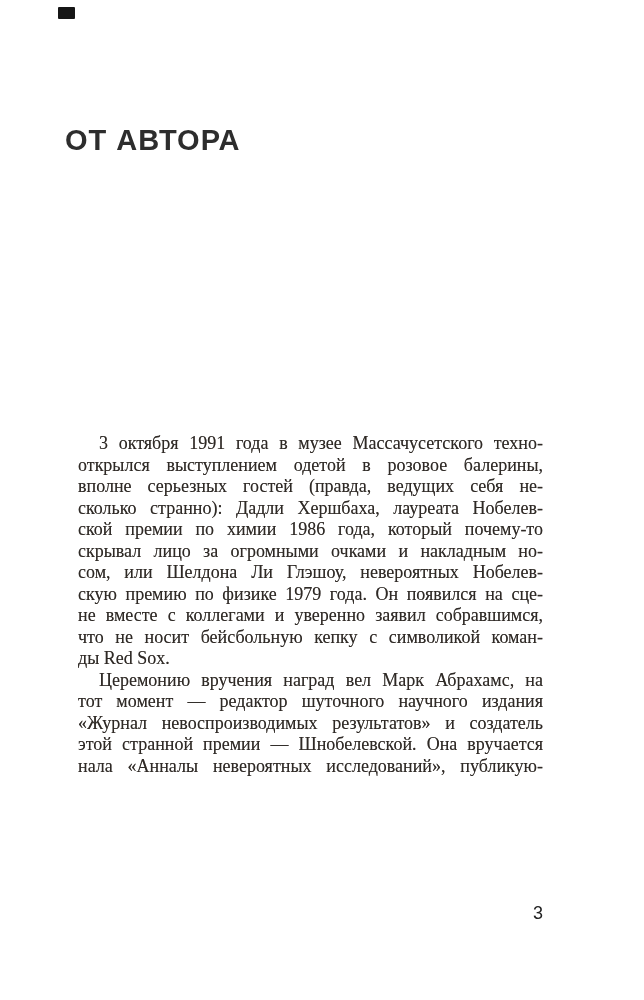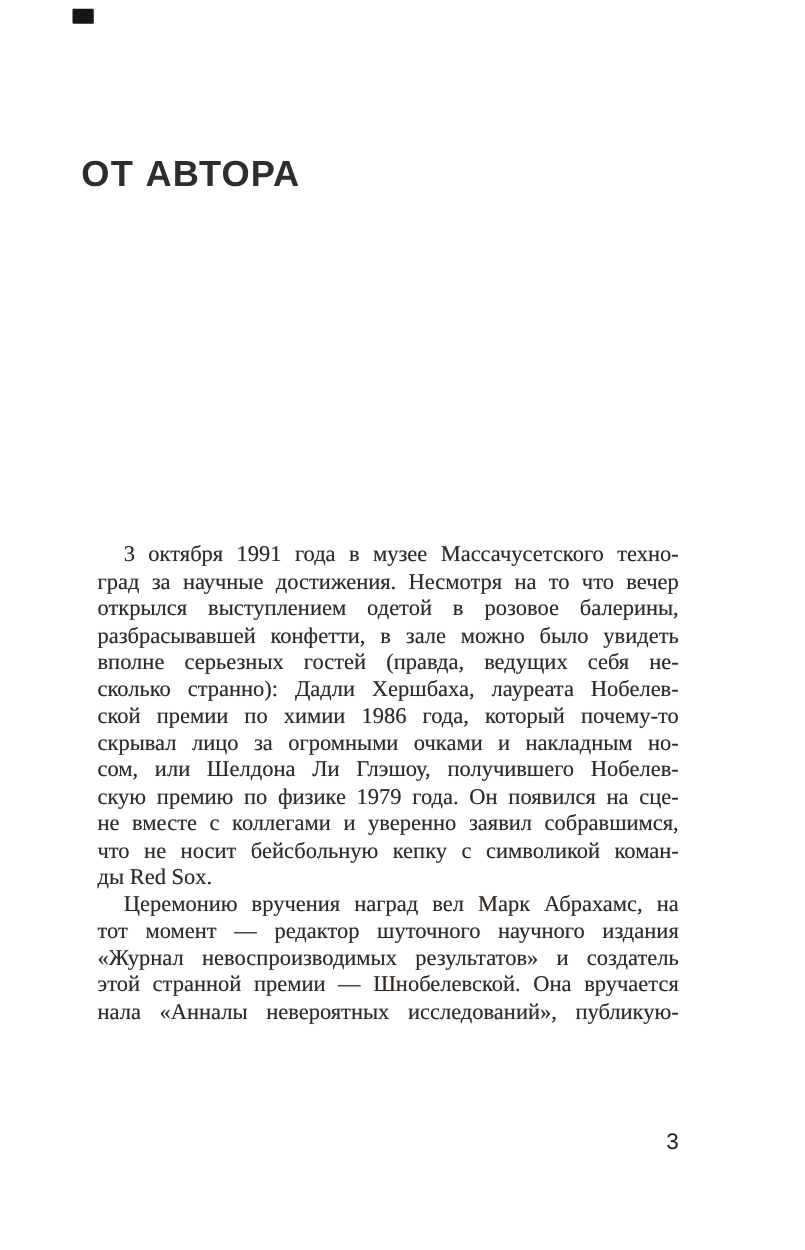--- a/index.html
+++ b/index.html
@@ -77,28 +77,26 @@
 <body>
 
 <div class="page">
 
   <div class="corner-mark"></div>
 
   <h1 class="title">ОТ АВТОРА</h1>
 
   <div class="body-text">
     <div class="line ind">3 октября 1991 года в музее Массачусетского техно-</div>
-    <div class="line">град за научные достижения. Несмотря на то что вечер</div>
     <div class="line">открылся выступлением одетой в розовое балерины,</div>
-    <div class="line">разбрасывавшей конфетти, в зале можно было увидеть</div>
     <div class="line">вполне серьезных гостей (правда, ведущих себя не-</div>
     <div class="line">сколько странно): Дадли Хершбаха, лауреата Нобелев-</div>
     <div class="line">ской премии по химии 1986 года, который почему-то</div>
     <div class="line">скрывал лицо за огромными очками и накладным но-</div>
-    <div class="line">сом, или Шелдона Ли Глэшоу, получившего Нобелев-</div>
+    <div class="line">сом, или Шелдона Ли Глэшоу, невероятных Нобелев-</div>
     <div class="line">скую премию по физике 1979 года. Он появился на сце-</div>
     <div class="line">не вместе с коллегами и уверенно заявил собравшимся,</div>
     <div class="line">что не носит бейсбольную кепку с символикой коман-</div>
     <div class="line plain">ды Red Sox.</div>
     <div class="line ind">Церемонию вручения наград вел Марк Абрахамс, на</div>
     <div class="line">тот момент — редактор шуточного научного издания</div>
     <div class="line">«Журнал невоспроизводимых результатов» и создатель</div>
     <div class="line">этой странной премии — Шнобелевской. Она вручается</div>
     <div class="line">нала «Анналы невероятных исследований», публикую-</div>
   </div>

